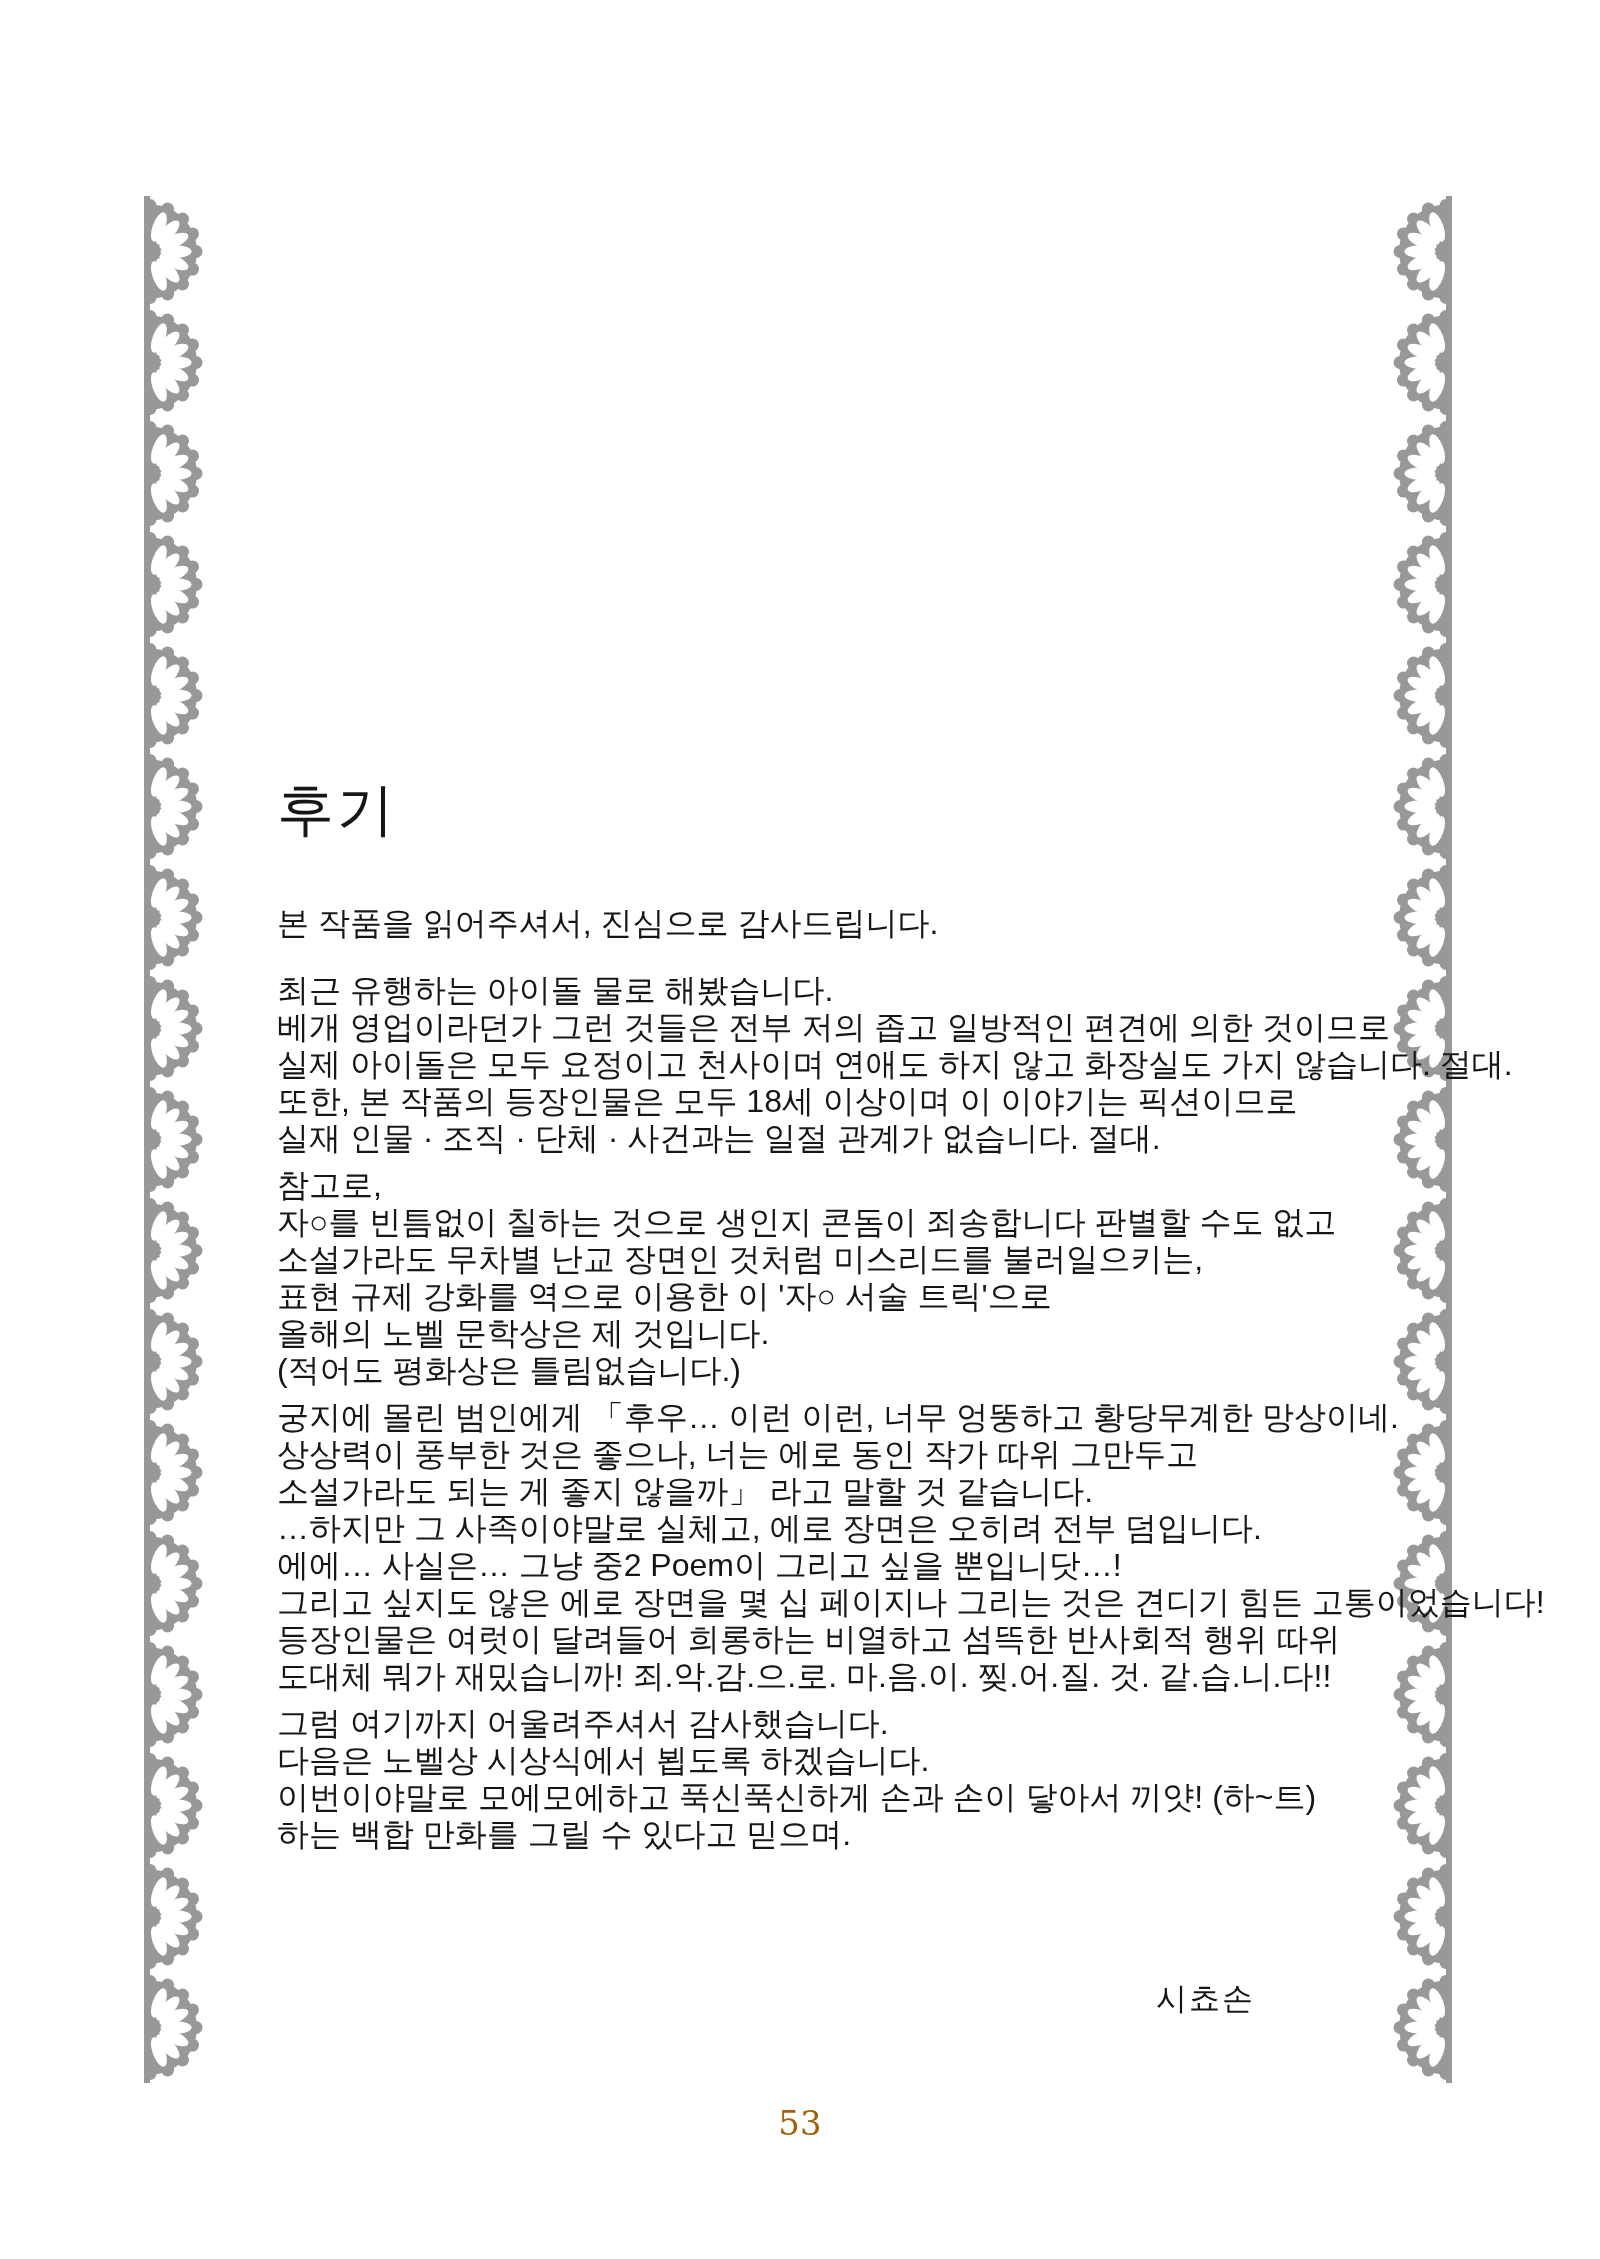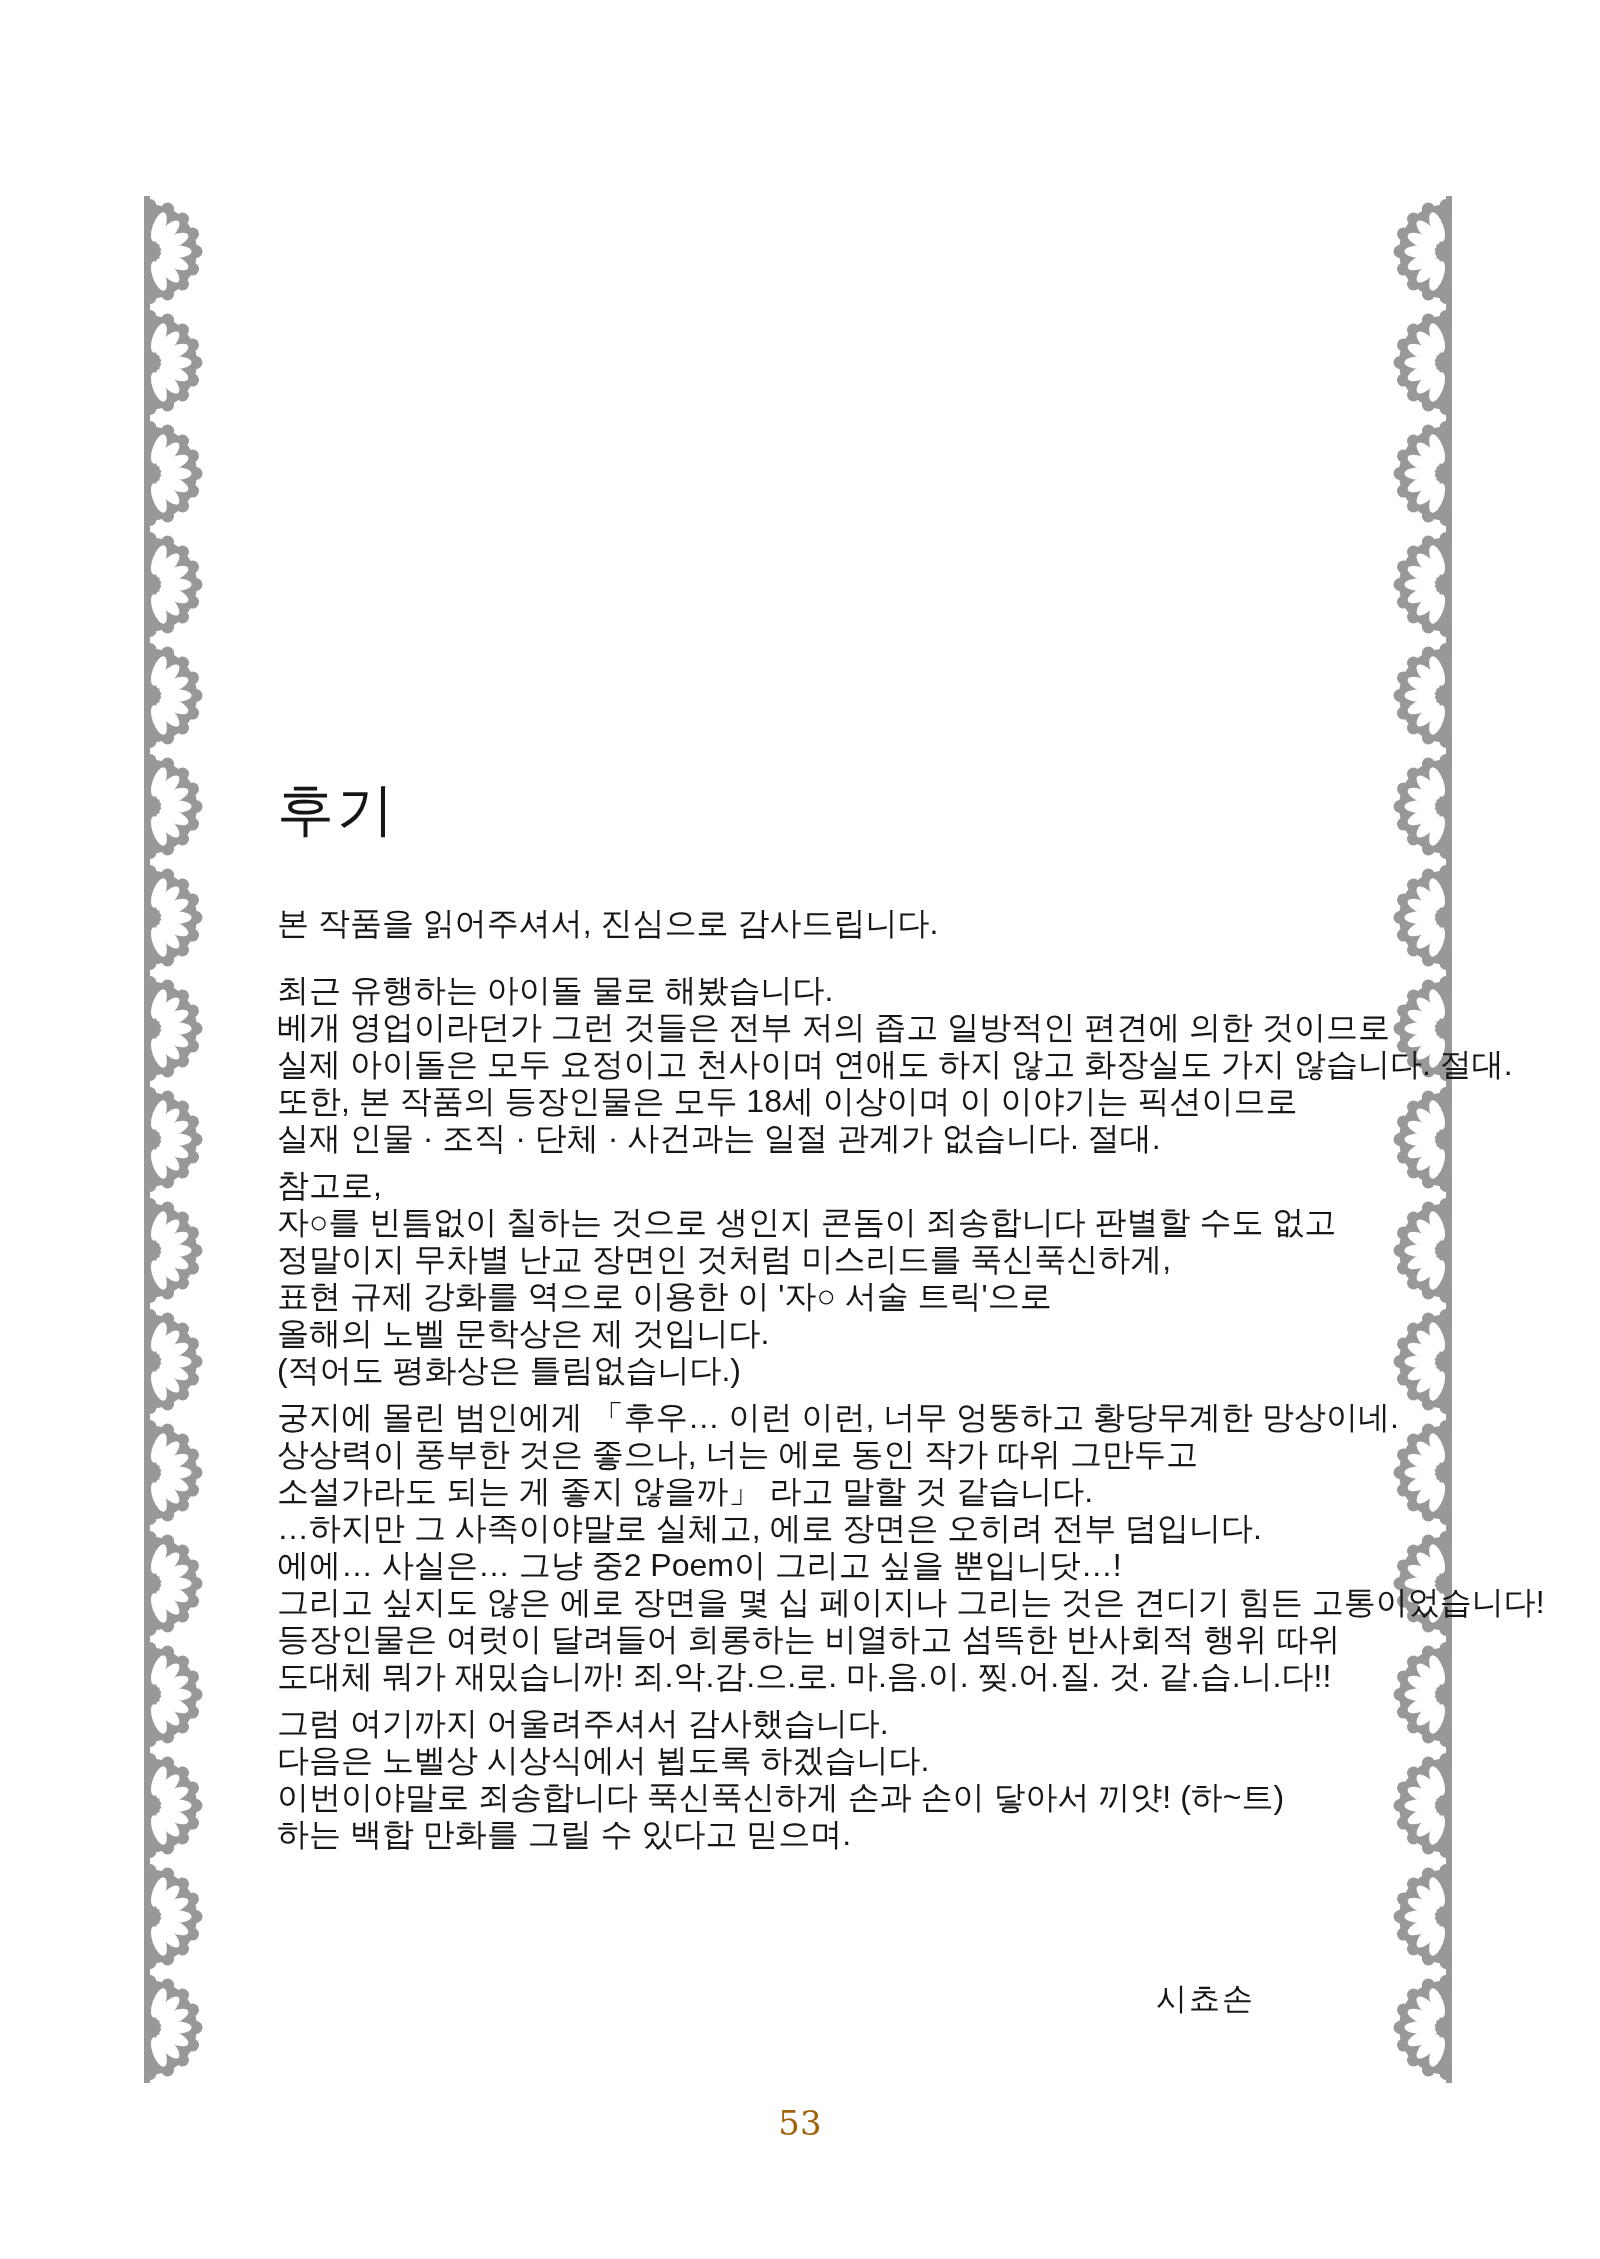--- a/index.html
+++ b/index.html
@@ -122,39 +122,39 @@
       <div class="para">
         <div class="line">최근 유행하는 아이돌 물로 해봤습니다.</div>
         <div class="line">베개 영업이라던가 그런 것들은 전부 저의 좁고 일방적인 편견에 의한 것이므로</div>
         <div class="line">실제 아이돌은 모두 요정이고 천사이며 연애도 하지 않고 화장실도 가지 않습니다. 절대.</div>
         <div class="line">또한, 본 작품의 등장인물은 모두 18세 이상이며 이 이야기는 픽션이므로</div>
         <div class="line">실재 인물 · 조직 · 단체 · 사건과는 일절 관계가 없습니다. 절대.</div>
       </div>
       <div class="para">
         <div class="line">참고로,</div>
         <div class="line">자○를 빈틈없이 칠하는 것으로 생인지 콘돔이 죄송합니다 판별할 수도 없고</div>
-        <div class="line">정말이지 무차별 난교 장면인 것처럼 미스리드를 푹신푹신하게,</div>
+        <div class="line">소설가라도 무차별 난교 장면인 것처럼 미스리드를 불러일으키는,</div>
         <div class="line">표현 규제 강화를 역으로 이용한 이 '자○ 서술 트릭'으로</div>
         <div class="line">올해의 노벨 문학상은 제 것입니다.</div>
         <div class="line">(적어도 평화상은 틀림없습니다.)</div>
       </div>
       <div class="para">
         <div class="line">궁지에 몰린 범인에게 「후우… 이런 이런, 너무 엉뚱하고 황당무계한 망상이네.</div>
         <div class="line">상상력이 풍부한 것은 좋으나, 너는 에로 동인 작가 따위 그만두고</div>
         <div class="line">소설가라도 되는 게 좋지 않을까」 라고 말할 것 같습니다.</div>
         <div class="line">…하지만 그 사족이야말로 실체고, 에로 장면은 오히려 전부 덤입니다.</div>
         <div class="line">에에… 사실은… 그냥 중2 Poem이 그리고 싶을 뿐입니닷…!</div>
         <div class="line">그리고 싶지도 않은 에로 장면을 몇 십 페이지나 그리는 것은 견디기 힘든 고통이었습니다!</div>
         <div class="line">등장인물은 여럿이 달려들어 희롱하는 비열하고 섬뜩한 반사회적 행위 따위</div>
         <div class="line">도대체 뭐가 재밌습니까! 죄.악.감.으.로. 마.음.이. 찢.어.질. 것. 같.습.니.다!!</div>
       </div>
       <div class="para">
         <div class="line">그럼 여기까지 어울려주셔서 감사했습니다.</div>
         <div class="line">다음은 노벨상 시상식에서 뵙도록 하겠습니다.</div>
-        <div class="line">이번이야말로 죄송합니다 푹신푹신하게 손과 손이 닿아서 끼얏! (하~트)</div>
+        <div class="line">이번이야말로 모에모에하고 푹신푹신하게 손과 손이 닿아서 끼얏! (하~트)</div>
         <div class="line">하는 백합 만화를 그릴 수 있다고 믿으며.</div>
       </div>
     </div>
 
   <div class="signature">시쵸손</div>
 
   <div class="page-number">53</div>
 
 </div>
 

